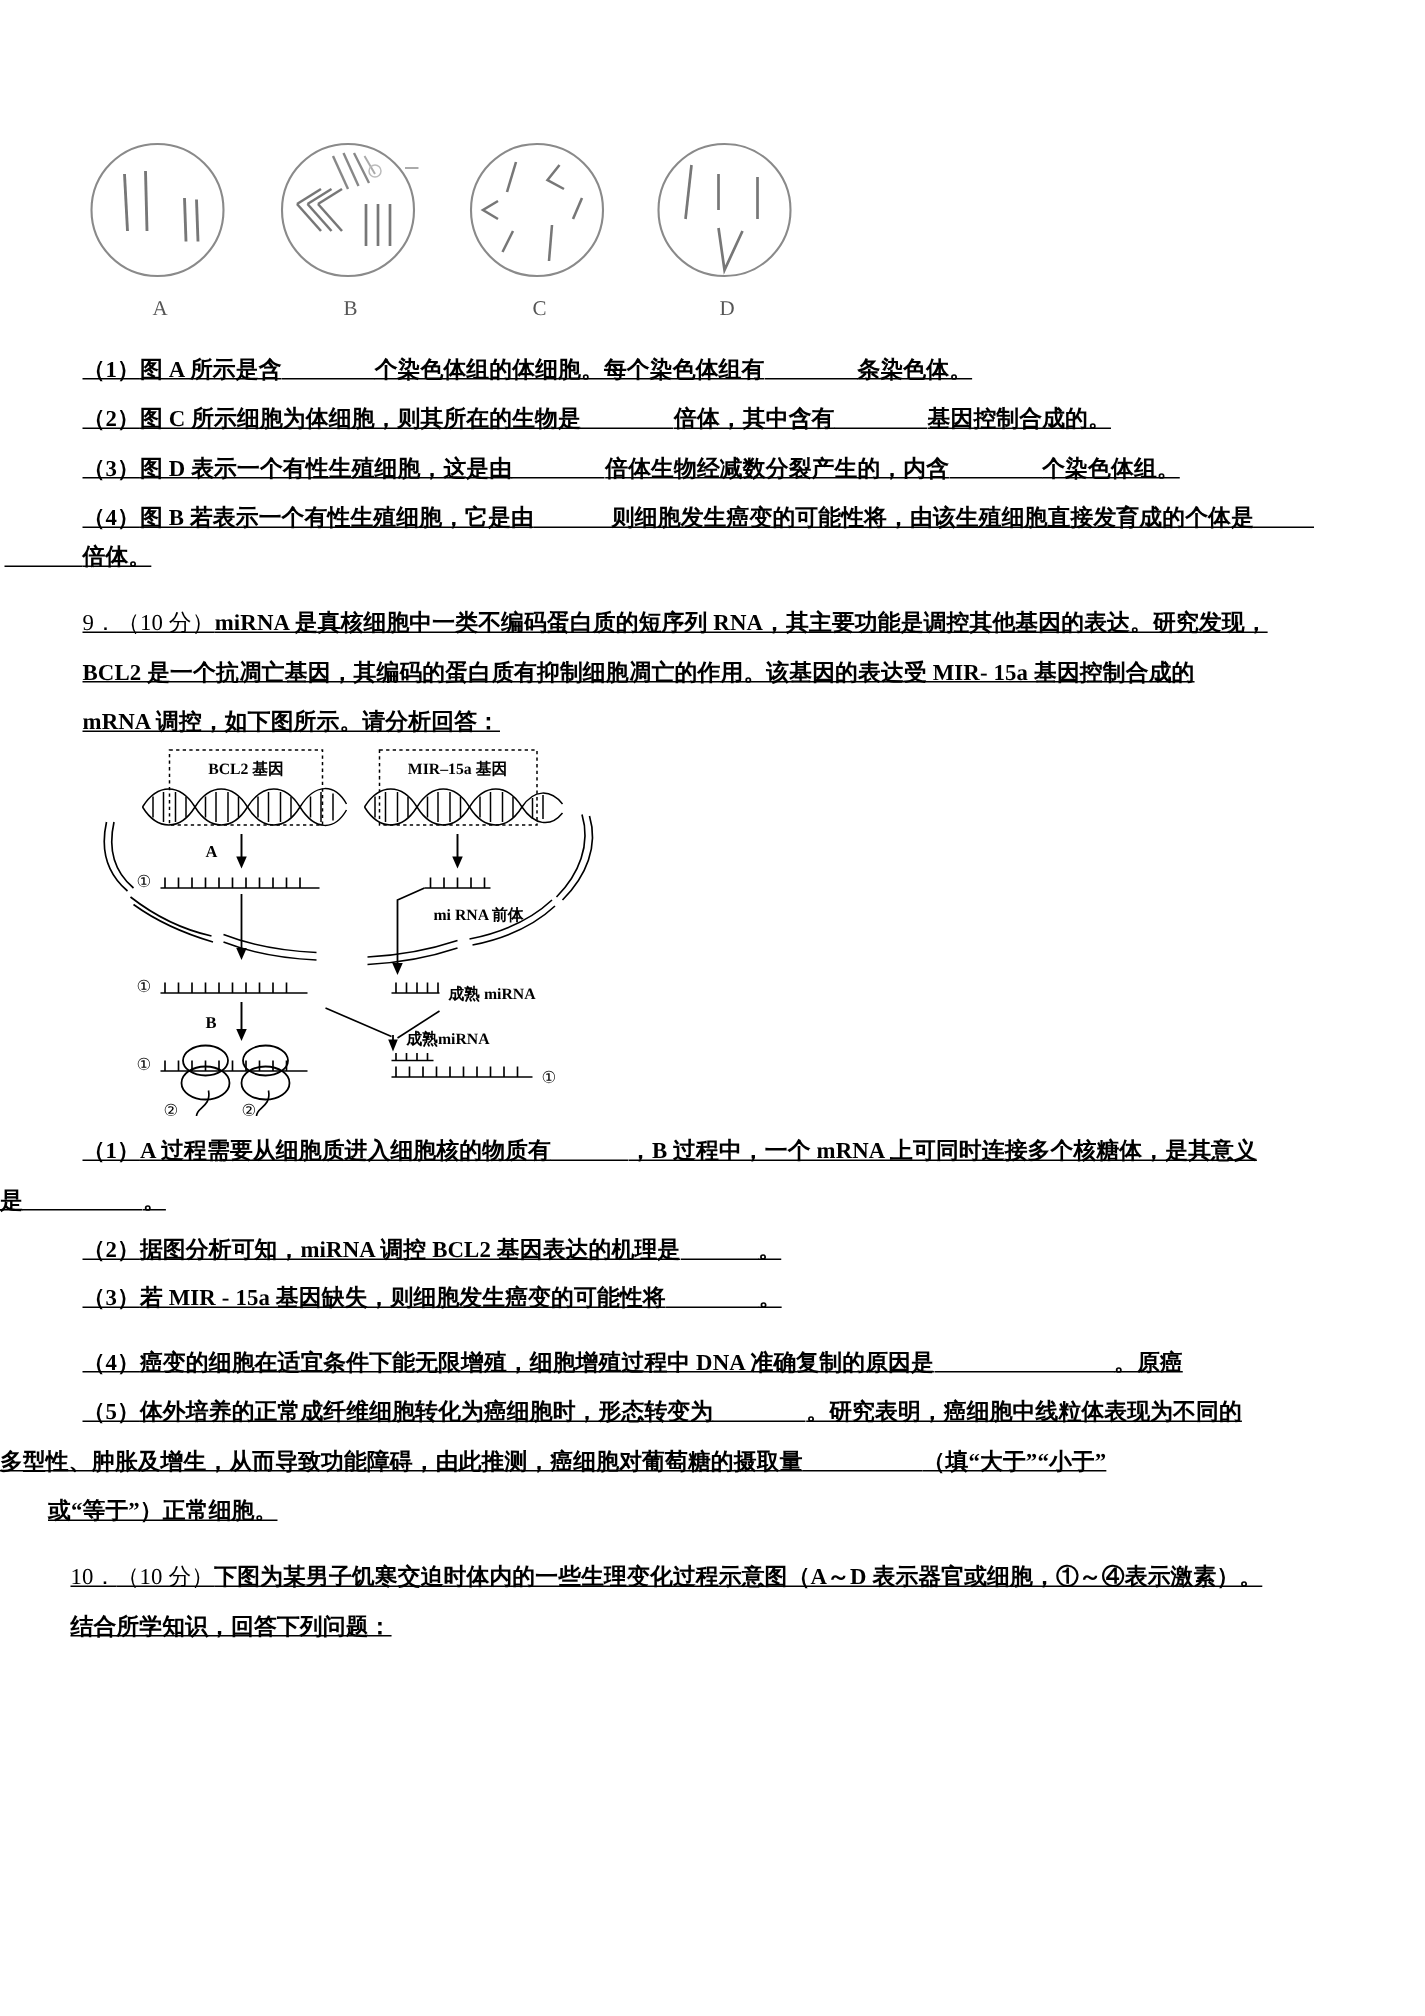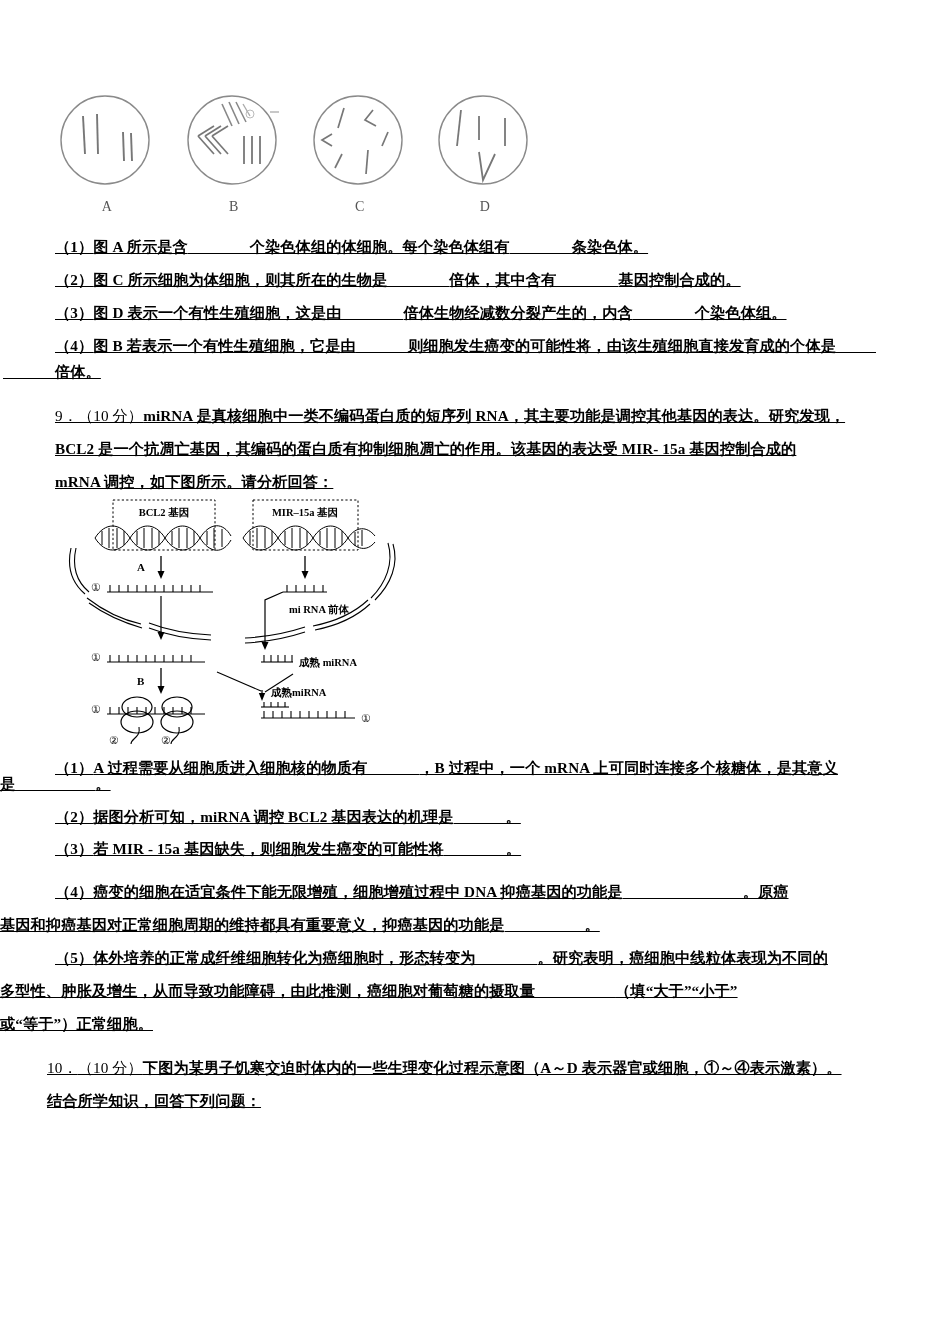--- a/index.html
+++ b/index.html
@@ -375,49 +375,46 @@
               <line x1="262" y1="215" x2="262" y2="222"></line>
             <line x1="271" y1="215" x2="271" y2="222"></line>
               <line x1="280" y1="215" x2="280" y2="222"></line>
           </g>
           <text x="296" y="226" font-family="'Liberation Serif',serif" font-size="11">①</text>
         </svg>
       </div>
 
       <div style="margin-top:14px;">
 
-        <p class="qline" style="">
+        <p class="qline" style="margin-bottom:17px;">
           <span>（1）</span><span>A 过程需要从细胞质进入细胞核的物质有</span><span class="blank-s"></span><span>，B 过程中，一个 mRNA 上可同时连接多个核糖体，是其意义</span>
         </p>
         <p class="qline" style="margin-left:-55px; margin-bottom:17px;">
           <span>是</span><span class="blank-l"></span><span>。</span>
         </p>
 
         <p class="qline" style="margin-bottom:17px;">
           <span>（2）</span><span>据图分析可知，miRNA 调控 BCL2 基因表达的机理是</span><span class="blank-s"></span><span>。</span>
         </p>
 
         <p class="qline" style="margin-bottom:27px;">
           <span>（3）</span><span>若 MIR - 15a 基因缺失，则细胞发生癌变的可能性将</span><span class="blank-m"></span><span>。</span>
         </p>
 
         <p class="qline" style="margin-bottom:17px;">
-          <span>（4）</span><span>癌变的细胞在适宜条件下能无限增殖，细胞增殖过程中 DNA 抑癌基因的功能是</span><span class="blank-xl"></span><span>。原癌</span>
-        </p>
-        <p class="qline" style="margin-left:-55px; margin-bottom:17px;">
-          <span>基因和抑癌基因对正常细胞周期的维持都具有重要意义，抑癌基因的功能是</span><span class="blank-l"></span><span>。</span>
+          <span>（4）</span><span>癌变的细胞在适宜条件下能无限增殖，细胞增殖过程中 DNA 准确复制的原因是</span><span class="blank-xl"></span><span>。原癌</span>
         </p>
 
         <p class="qline" style="margin-bottom:17px;">
           <span>（5）</span><span>体外培养的正常成纤维细胞转化为癌细胞时，形态转变为</span><span class="blank-m"></span><span>。研究表明，癌细胞中线粒体表现为不同的</span>
         </p>
         <p class="qline" style="margin-left:-55px; margin-bottom:17px;">
           <span>多型性、肿胀及增生，从而导致功能障碍，由此推测，癌细胞对葡萄糖的摄取量</span><span class="blank-l"></span><span>（填“大于”“小于”</span>
         </p>
-        <p class="qline" style="margin-left:-55px; margin-bottom:0;">
+        <p class="qline" style="margin-left:-55px; margin-bottom:0;padding-left:32px;">
           <span>或“等于”）正常细胞。</span>
         </p>
       </div>
     </div>
 
     <div class="qblock" style="margin-top:28px;">
       <p class="qline" style="margin-bottom:17px; margin-left:-8px;">
         <span class="qnum-reg">10．</span><span class="qnum-reg">（10 分）</span><span>下图为某男子饥寒交迫时体内的一些生理变化过程示意图（A～D 表示器官或细胞，①～④表示激素）。</span>
       </p>
       <p class="qline" style="margin-left:-8px; margin-bottom:0;">

